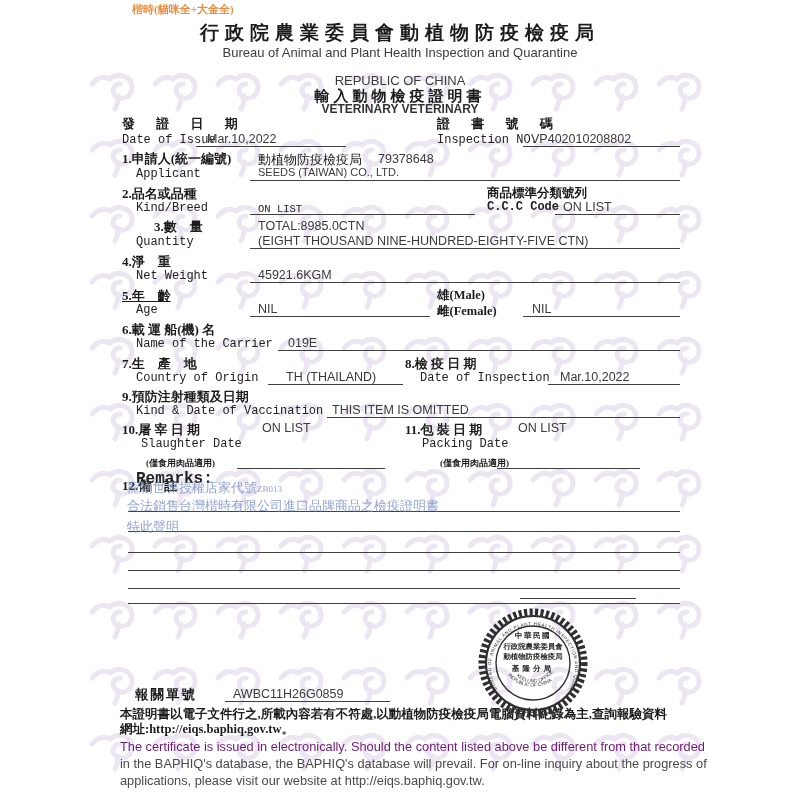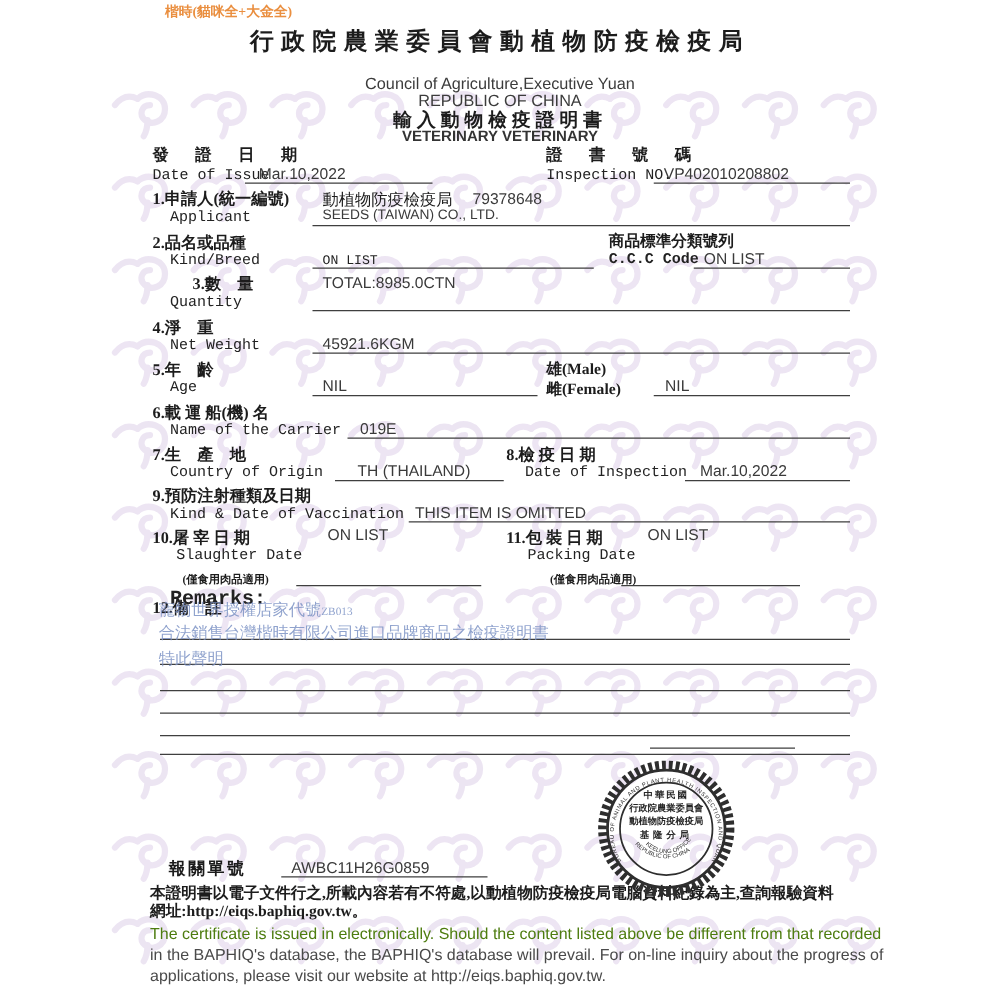--- a/index.html
+++ b/index.html
@@ -791,21 +791,21 @@
             <path d="M4 16 Q12 6 22 11"></path>
             <path d="M22 11 C30 4 44 8 44 19 C44 29 34 33 28 28 C23 24 25 16 32 16"></path>
             <path d="M30 28 Q30 36 27 41"></path>
           </g>
         </svg></div>
     </div>
 
   <div class="abs note z1" style="left:132px;top:2px;font-size:11px;">楷時(貓咪全+大金全)</div>
 
   <div class="abs ctr zh z1" style="top:20px;font-size:19px;letter-spacing:6px;">行政院農業委員會動植物防疫檢疫局</div>
-  <div class="abs ctr z1" style="top:59px;font-size:13px;color:#3c3c3c;">Council of Agriculture,Executive Yuan</div>
+  <div class="abs ctr z1" style="top:45px;font-size:13px;color:#3c3c3c;">Bureau of Animal and Plant Health Inspection and Quarantine</div>
   <div class="abs ctr z1" style="top:73px;font-size:13px;color:#3c3c3c;">REPUBLIC OF CHINA</div>
   <div class="abs ctr zh z1" style="top:87px;font-size:15px;letter-spacing:4px;">輸入動物檢疫證明書</div>
   <div class="abs ctr z1" style="top:102px;font-size:12px;font-weight:bold;color:#333;">VETERINARY VETERINARY</div>
 
   <div class="abs zh z1" style="left:122px;top:115px;font-size:13px;letter-spacing:9px;">發 證 日 期</div>
   <div class="abs zh z1" style="left:437px;top:115px;font-size:13px;letter-spacing:9px;">證 書 號 碼</div>
   <div class="abs mono z1" style="left:122px;top:133px;font-size:12px;">Date of Issue</div>
   <div class="abs val z1" style="left:207px;top:132px;font-size:12.5px;">Mar.10,2022</div>
   <div class="ul z1" style="left:196px;top:146px;width:150px;"></div>
   <div class="abs mono z1" style="left:437px;top:133px;font-size:12px;">Inspection NO.</div>
@@ -824,28 +824,29 @@
   <div class="abs mono z1" style="left:136px;top:201px;font-size:12px;">Kind/Breed</div>
   <div class="abs mono z1" style="left:258px;top:203px;font-size:10.5px;">ON LIST</div>
   <div class="ul z1" style="left:250px;top:214px;width:225px;"></div>
   <div class="abs mono z1" style="left:487px;top:200px;font-size:12px;font-weight:bold;">C.C.C Code</div>
   <div class="abs val z1" style="left:563px;top:200px;font-size:12.5px;">ON LIST</div>
   <div class="ul z1" style="left:555px;top:214px;width:125px;"></div>
 
   <div class="abs zh z1" style="left:122px;top:218px;font-size:13px;margin-left:32px;">3.數　量</div>
   <div class="abs val z1" style="left:258px;top:219px;font-size:12.5px;">TOTAL:8985.0CTN</div>
   <div class="abs mono z1" style="left:136px;top:235px;font-size:12px;">Quantity</div>
+  <div class="abs val z1" style="left:258px;top:234px;font-size:12.5px;">(EIGHT THOUSAND NINE-HUNDRED-EIGHTY-FIVE CTN)</div>
   <div class="ul z1" style="left:250px;top:248px;width:430px;"></div>
 
   <div class="abs zh z1" style="left:122px;top:253px;font-size:13px;">4.淨　重</div>
   <div class="abs mono z1" style="left:136px;top:269px;font-size:12px;">Net Weight</div>
   <div class="abs val z1" style="left:258px;top:268px;font-size:12.5px;">45921.6KGM</div>
   <div class="ul z1" style="left:250px;top:282px;width:430px;"></div>
 
-  <div class="abs zh z1" style="left:122px;top:287px;font-size:13px;">5.年　齡</div>
+  <div class="abs zh z1" style="left:122px;top:287px;font-size:13px;text-decoration:underline;">5.年　齡</div>
   <div class="abs zh z1" style="left:437px;top:287px;font-size:12.5px;">雄(Male)</div>
   <div class="abs mono z1" style="left:136px;top:303px;font-size:12px;">Age</div>
   <div class="abs val z1" style="left:258px;top:302px;font-size:12.5px;">NIL</div>
   <div class="ul z1" style="left:250px;top:316px;width:180px;"></div>
   <div class="abs zh z1" style="left:437px;top:303px;font-size:12.5px;">雌(Female)</div>
   <div class="abs val z1" style="left:532px;top:302px;font-size:12.5px;">NIL</div>
   <div class="ul z1" style="left:523px;top:316px;width:157px;"></div>
 
   <div class="abs zh z1" style="left:122px;top:321px;font-size:13px;">6.載 運 船(機) 名</div>
   <div class="abs mono z1" style="left:136px;top:337px;font-size:12px;">Name of the Carrier</div>
@@ -921,17 +922,17 @@
       <textPath href="#arcCountry" startOffset="12">REPUBLIC OF CHINA</textPath>
     </text>
   </svg>
 
   <div class="abs zh z1" style="left:135px;top:686px;font-size:13.5px;letter-spacing:2px;">報關單號</div>
   <div class="abs val z1" style="left:233px;top:687px;font-size:12.5px;">AWBC11H26G0859</div>
   <div class="ul z1" style="left:225px;top:701px;width:165px;"></div>
 
   <div class="abs zh z1" style="left:120px;top:706px;font-size:12.5px;">本證明書以電子文件行之,所載內容若有不符處,以動植物防疫檢疫局電腦資料紀錄為主,查詢報驗資料</div>
   <div class="abs zh z1" style="left:120px;top:721px;font-size:12.5px;">網址:http://eiqs.baphiq.gov.tw。</div>
-  <div class="abs z1" style="left:120px;top:739px;font-size:12.8px;color:#4d7c0f;">The certificate is issued in electronically. Should the content listed above be different from that recorded</div>
+  <div class="abs z1" style="left:120px;top:739px;font-size:12.8px;color:#701a75;">The certificate is issued in electronically. Should the content listed above be different from that recorded</div>
   <div class="abs z1" style="left:120px;top:756px;font-size:12.8px;color:#4a4a4a;">in the BAPHIQ's database, the BAPHIQ's database will prevail. For on-line inquiry about the progress of</div>
   <div class="abs z1" style="left:120px;top:773px;font-size:12.8px;color:#4a4a4a;">applications, please visit our website at http://eiqs.baphiq.gov.tw.</div>
 
 </div>
 
 </body></html>

